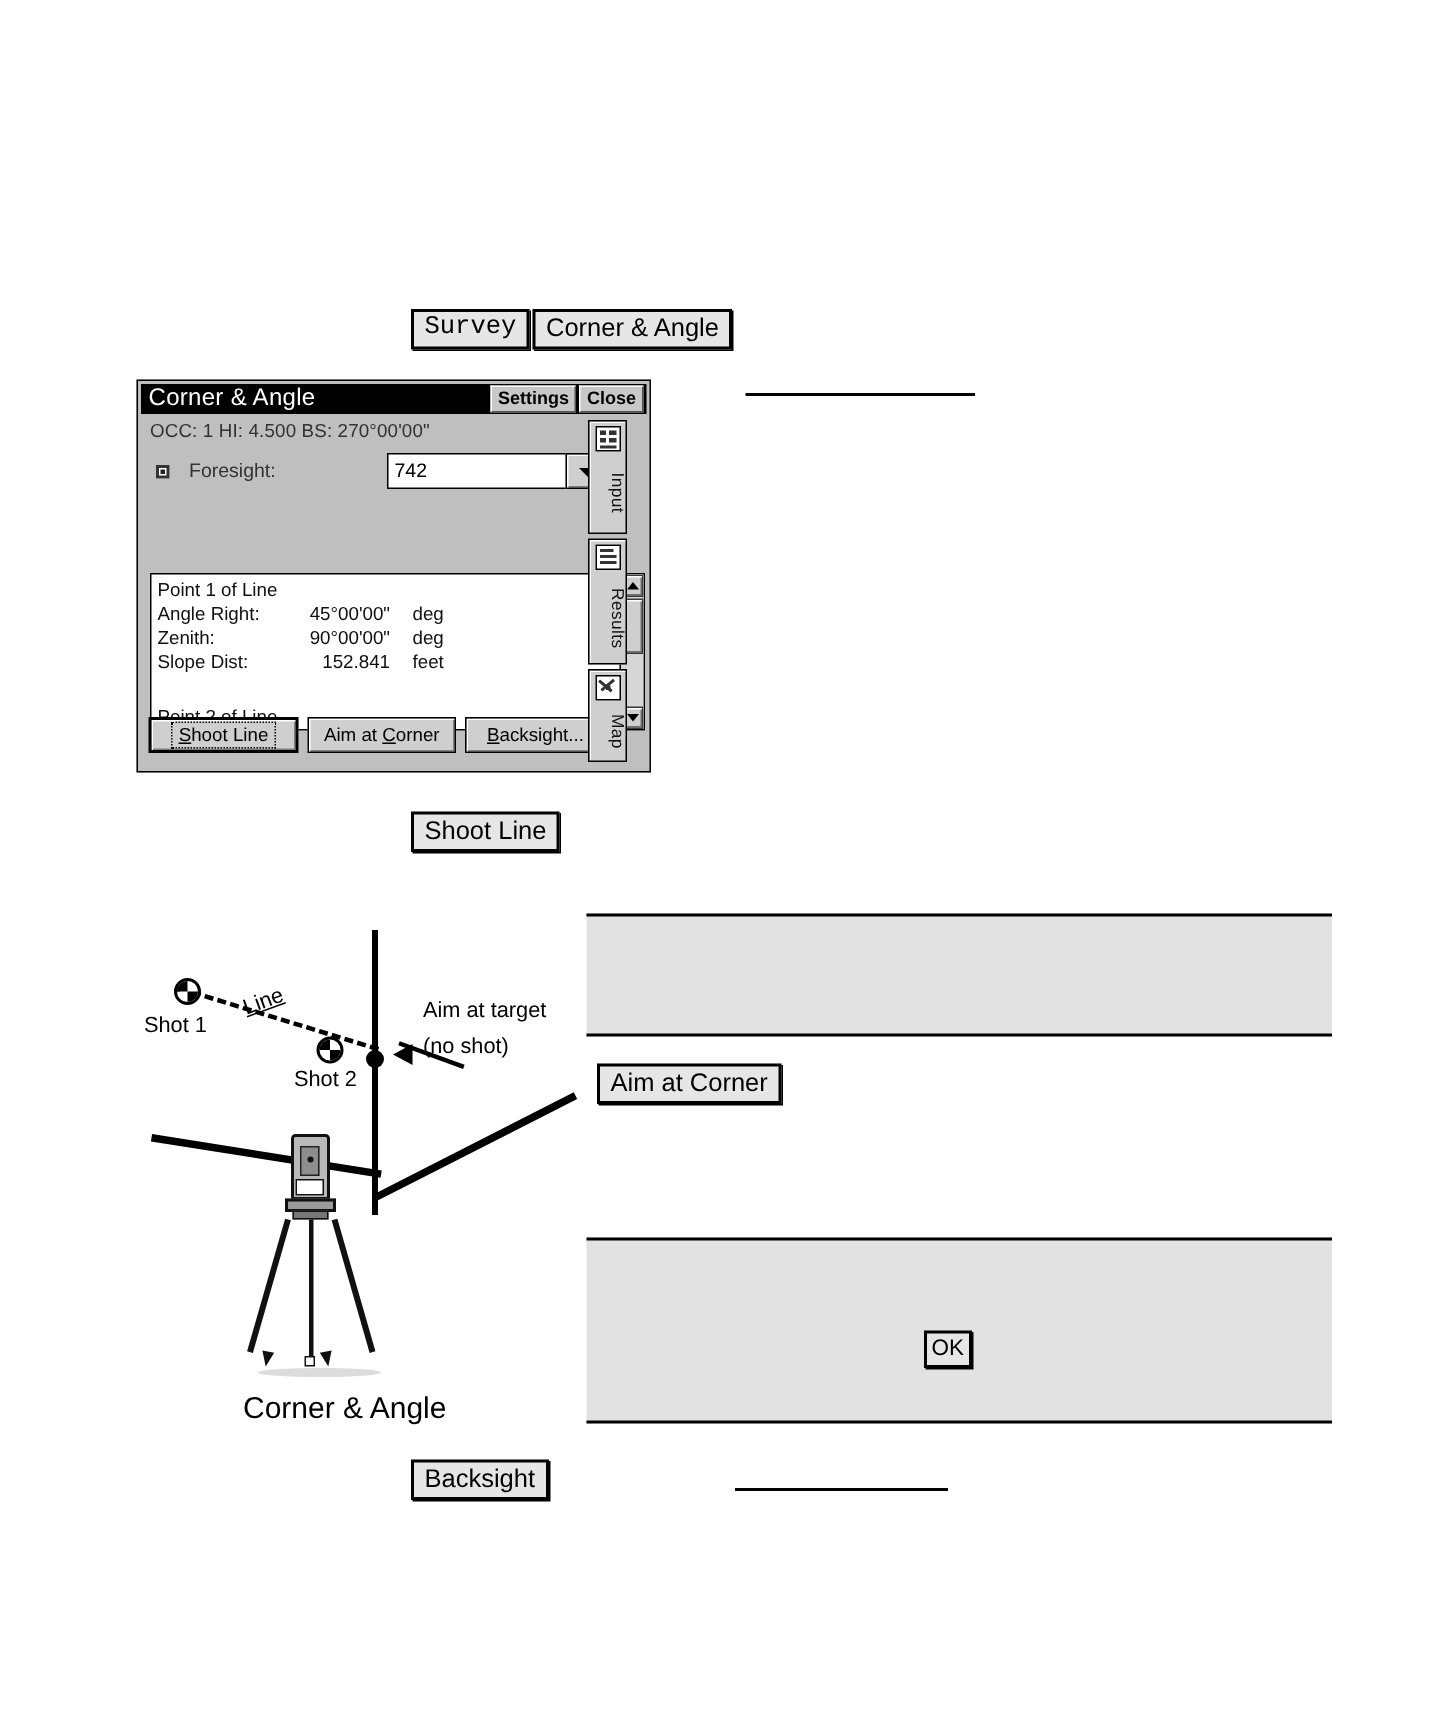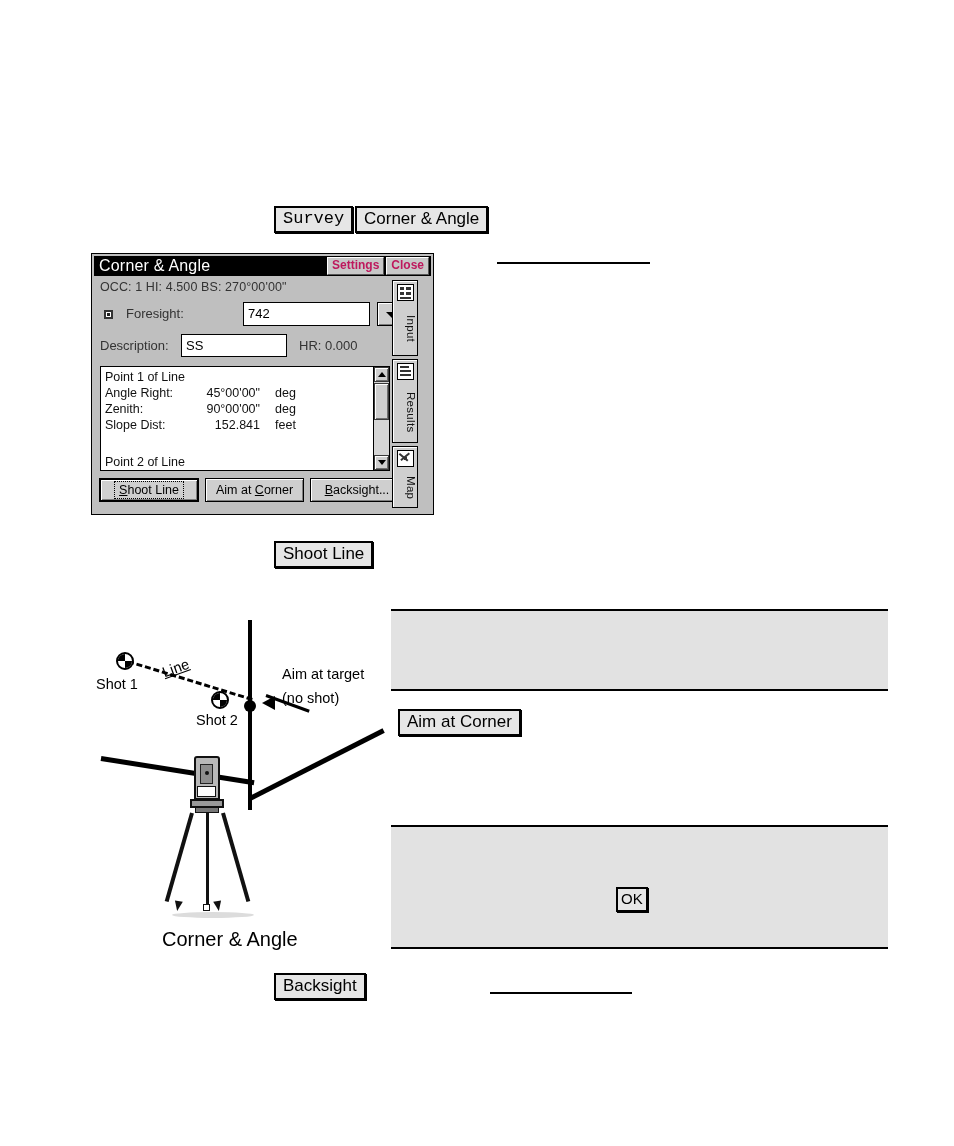--- a/index.html
+++ b/index.html
@@ -47,41 +47,41 @@
   #titlebar{
     position:absolute;left:2px;top:2px;right:2px;height:20px;
     background:#000;
     display:flex;align-items:center;
   }
   #title-text{
     color:#fff;font-size:16px;letter-spacing:.2px;
     padding-left:5px;flex:1;white-space:nowrap;
   }
   .title-btn{
-    background:#c8c8c8;color:#be185d;font-size:12px;font-weight:bold;
+    background:#c8c8c8;color:#000000;font-size:12px;font-weight:bold;
     border:1px solid #fff;border-right-color:#555;border-bottom-color:#555;
     padding:0 4px;height:16px;line-height:15px;margin-right:2px;
     white-space:nowrap;
   }
 
   #occ-row{
     position:absolute;left:8px;top:26px;font-size:12.5px;color:#333;
     white-space:nowrap;letter-spacing:.1px;
   }
 
   
   #fs-row{position:absolute;left:8px;top:48px;width:310px;height:26px;}
   #fs-bullet{
     position:absolute;left:4px;top:8px;width:9px;height:9px;
     background:#fff;border:2px solid #333;box-sizing:border-box;
   }
   #fs-bullet i{display:block;width:3px;height:3px;background:#222;margin:1px auto;}
   #fs-label{position:absolute;left:26px;top:4px;font-size:13px;color:#333;}
   #fs-input{
-    position:absolute;left:143px;top:0px;width:127px;height:24px;
+    position:absolute;left:158px;top:0px;width:127px;height:24px;
     background:#fff;border:1px solid #000;box-sizing:border-box;
     font-size:13px;padding:3px 0 0 4px;color:#000;
   }
   #fs-drop{
     position:absolute;left:277px;top:0px;width:34px;height:24px;
     background:#cfcfcf;border:1px solid #000;box-sizing:border-box;
     box-shadow:inset 1px 1px 0 #fff, inset -1px -1px 0 #7a7a7a;
   }
   #fs-drop .arrow{
     position:absolute;left:8px;top:9px;width:0;height:0;
@@ -94,21 +94,21 @@
   #desc-label{position:absolute;left:0;top:4px;font-size:13px;color:#333;}
   #desc-input{
     position:absolute;left:81px;top:0;width:106px;height:23px;
     background:#fff;border:1px solid #000;box-sizing:border-box;
     font-size:13px;padding:3px 0 0 4px;color:#000;
   }
   #hr-label{position:absolute;left:199px;top:4px;font-size:13px;color:#333;}
 
   
   #listbox{
-    position:absolute;left:8px;top:112px;width:290px;height:105px;
+    position:absolute;left:8px;top:128px;width:330px;height:105px;
     background:#fff;border:1px solid #000;box-sizing:border-box;
     overflow:hidden;
   }
   #listcontent{position:absolute;left:4px;top:2px;right:18px;font-size:12.5px;color:#111;}
   .lrow{height:16px;line-height:16px;white-space:nowrap;position:relative;}
   .lrow .lk{position:absolute;left:0;}
   .lrow .lv{position:absolute;left:155px;text-align:right;width:0;}
   .lrow .lv span{position:absolute;right:0;white-space:nowrap;}
   .lrow .lu{position:absolute;left:170px;}
   .lclip{position:absolute;left:4px;top:88px;height:14px;overflow:hidden;font-size:12.5px;color:#111;}
@@ -205,25 +205,20 @@
     <div id="fs-bullet">
         <i></i>
       </div>
     <div id="fs-label">Foresight:</div>
     <div id="fs-input">742</div>
     <div id="fs-drop">
       <div class="arrow"></div>
     </div>
   </div>
 
-  <div id="desc-row">
-    <div id="desc-label">Description:</div>
-    <div id="desc-input">SS</div>
-    <div id="hr-label">HR: 0.000</div>
-  </div>
 
   <div id="listbox">
     <div id="listcontent">
       <div class="lrow">
         <span class="lk">Point 1 of Line</span>
       </div>
       <div class="lrow">
         <span class="lk">Angle Right:</span>
         <span class="lv">
             <span>45°00'00"</span>

